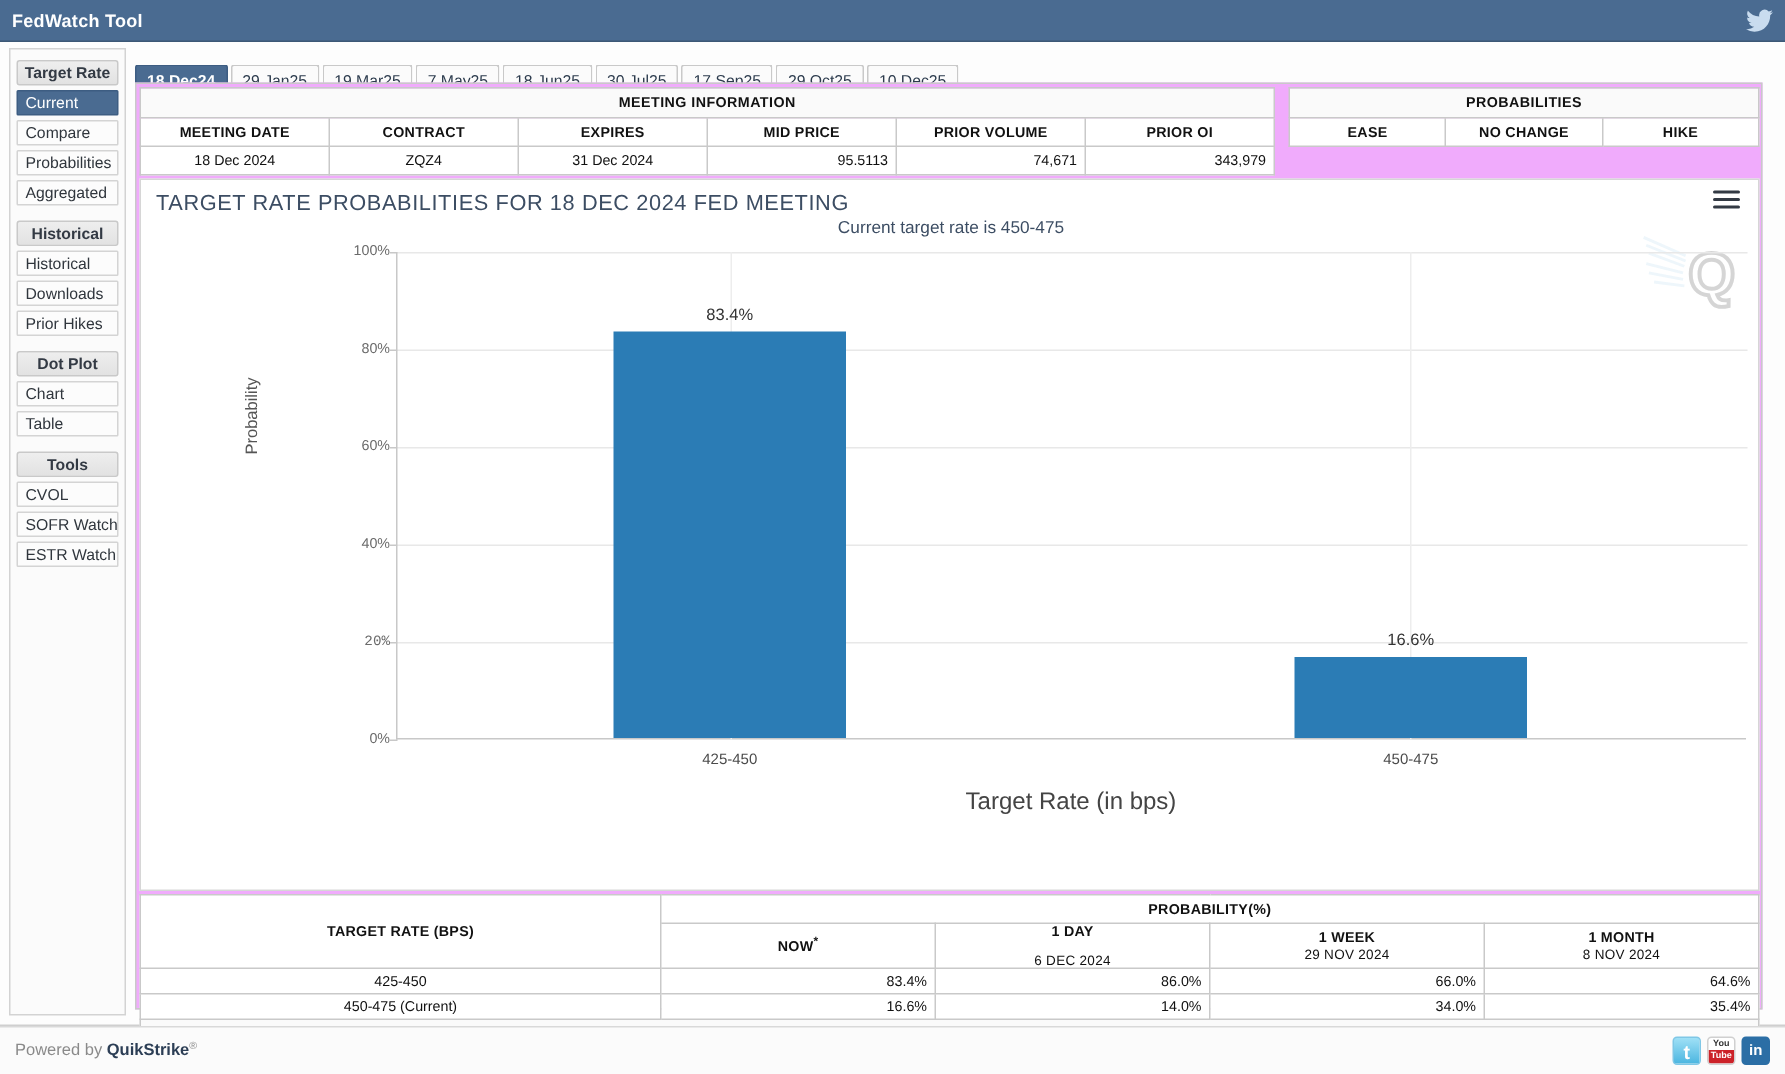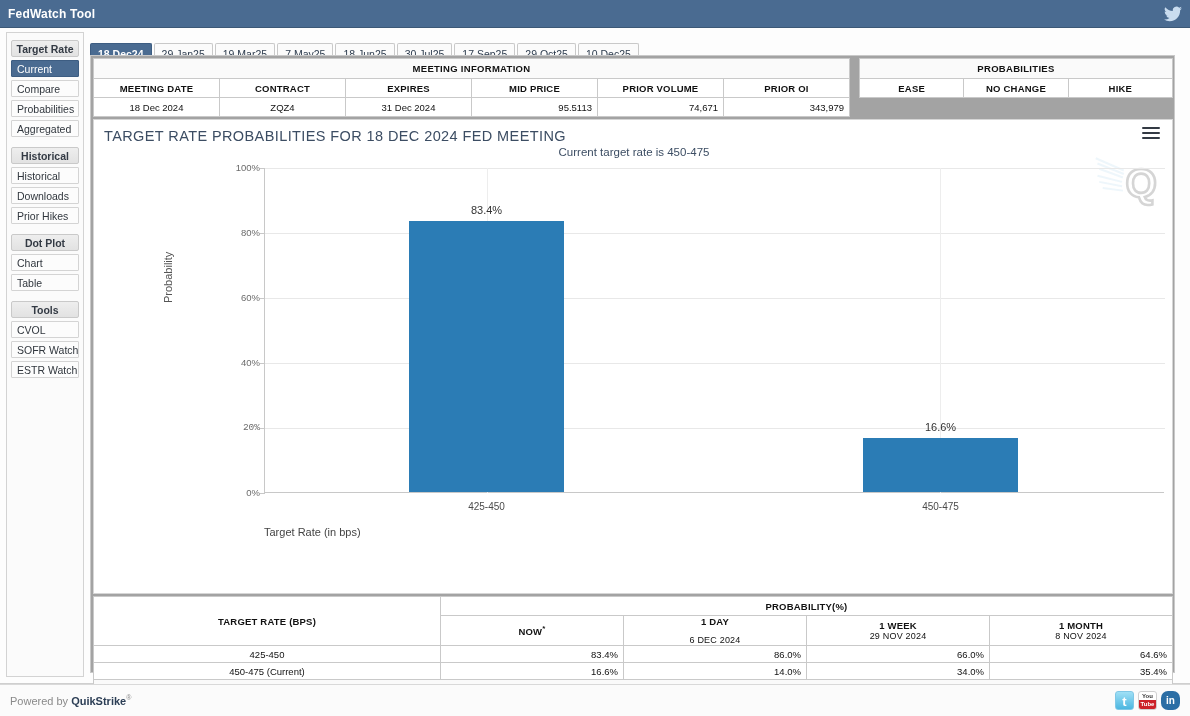--- a/index.html
+++ b/index.html
@@ -111,21 +111,21 @@
   .tab.active {
     background: #4a6b91;
     border-color: #3d5d82;
     color: #ffffff;
     font-weight: bold;
   }
 
   .panel {
     position: absolute; left: 2px; top: 23px;
     width: 1085px; height: 618px;
-    background: #a3a3a3;
+    background: #f0abfc;
     border: 1px solid #c9c9c9;
   }
 
   
   .top-row {
     position: absolute; left: 2px; top: 2px;
     width: 1080px; height: 58px;
     display: flex;
     gap: 9px;
   }
@@ -252,22 +252,22 @@
     top: 333px;
     font-size: 10px;
     color: #4b4b4b;
     text-align: center;
     white-space: nowrap;
   }
   .xlabel {
     position: absolute;
     left: 110px; top: 358px;
     width: 900px;
-    text-align: left;
-    font-size: 11px;
+    text-align: center;
+    font-size: 16px;
     color: #444444;
   }
   .watermark {
     position: absolute;
     right: 8px; top: 32px;
     width: 70px; height: 58px;
     opacity: .55;
     pointer-events: none;
   }
 
@@ -553,17 +553,17 @@
     <div class="powered">
       <span>Powered by </span><b>QuikStrike</b><sup>®</sup>
     </div>
     <div class="status-spacer"></div>
     <div class="social">
       <span class="soc" style="background:linear-gradient(#9fe0f6,#4cb6e0);border:1px solid #7fc7e6;color:#fff;font-weight:bold;font-size:13px;text-align:center;line-height:19px;">t</span>
       <span class="soc" style="background:#ffffff;border:1px solid #d0d0d0;position:relative;overflow:hidden;">
         <span style="display:block;font-size:6px;color:#333;text-align:center;line-height:8px;font-weight:bold;">You</span>
         <span style="display:block;background:#cc2229;color:#fff;font-size:6px;text-align:center;line-height:9px;font-weight:bold;">Tube</span>
       </span>
-      <span class="soc" style="background:#2b6ea5;color:#fff;font-weight:bold;font-size:10px;text-align:center;line-height:19px;border-radius:7px;">in</span>
+      <span class="soc" style="background:#2b6ea5;color:#fff;font-weight:bold;font-size:10px;text-align:center;line-height:19px;">in</span>
     </div>
   </div>
 
 </div>
 
 </body></html>

